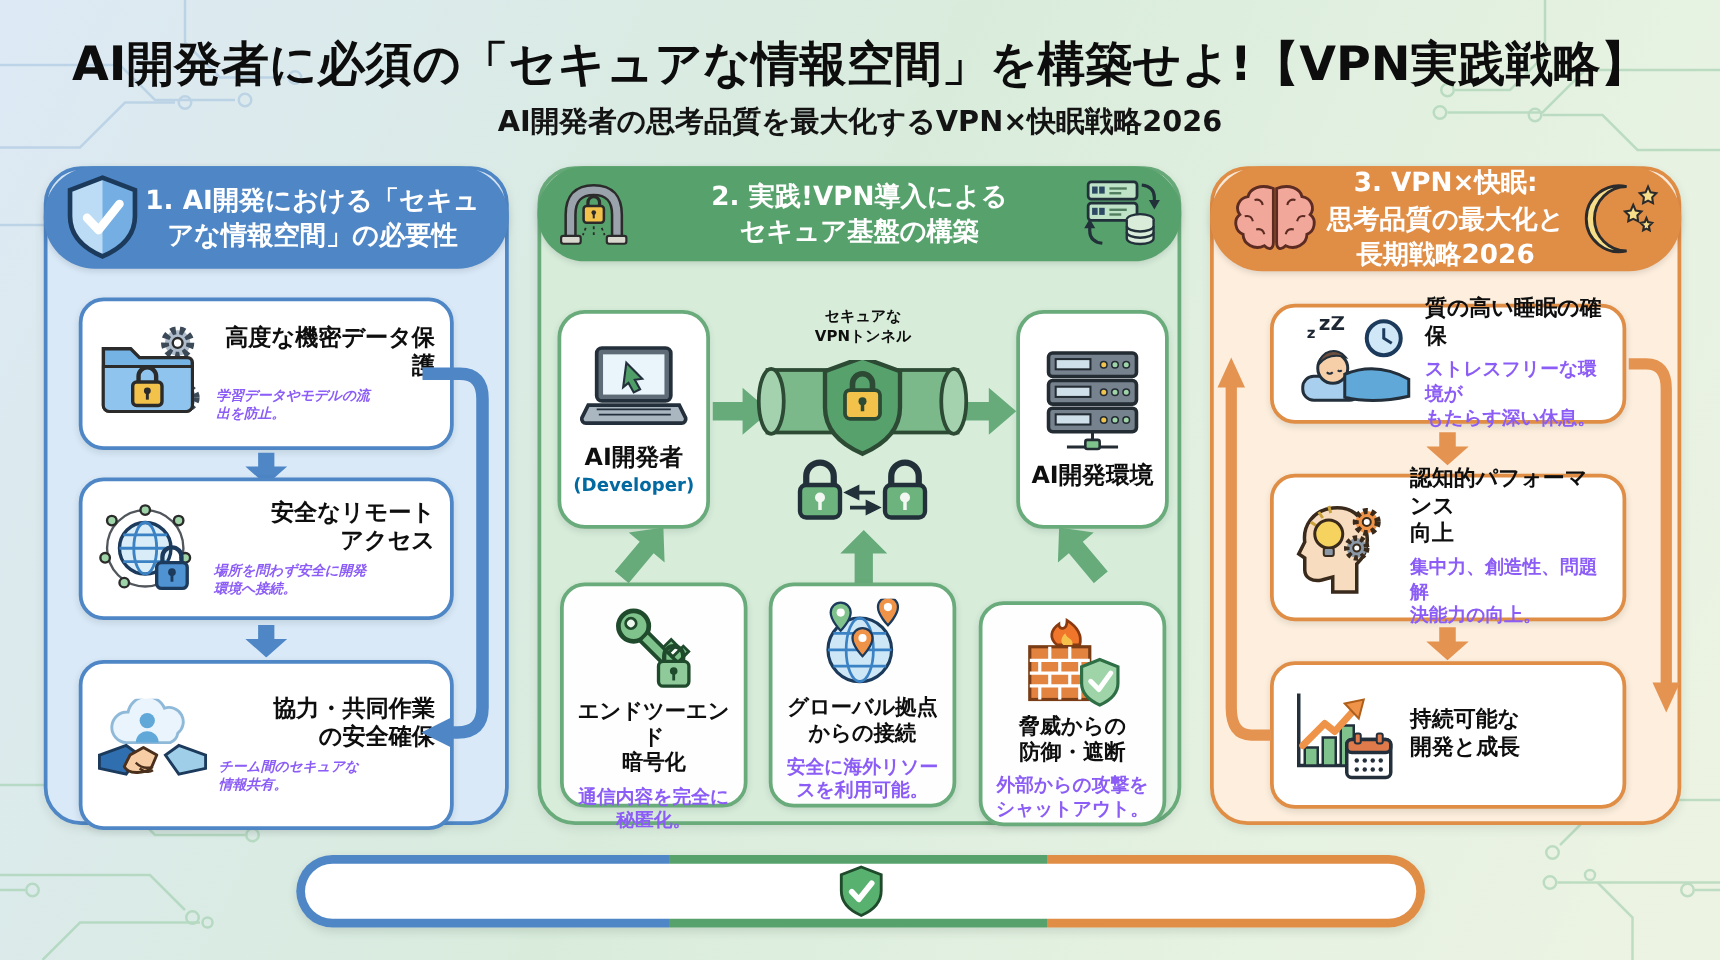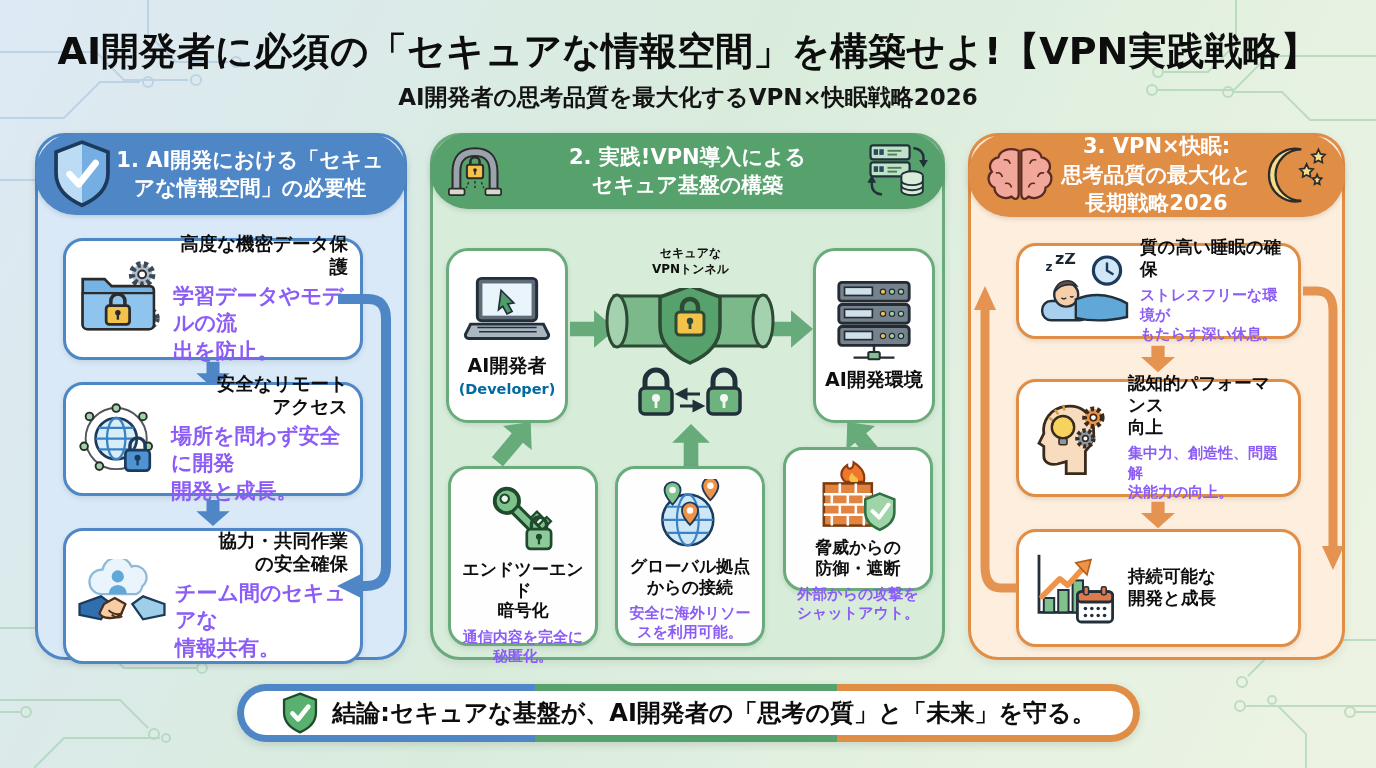--- a/index.html
+++ b/index.html
@@ -36,21 +36,21 @@
   .pill .pic.l{left:16px;} .pill .pic.r{right:16px;}
 
   .card{position:absolute;background:#fff;border:3px solid;border-radius:20px;
     display:flex;align-items:center;padding:8px 12px;gap:9px;box-shadow:0 2px 5px rgba(30,50,40,.12);}
   .col.blue .card{border-color:var(--blue);width:300px;left:25px;}
   .col.orange .card{border-color:var(--orange);width:285px;left:45px;}
   .card .txt{flex:1;min-width:0;}
   .card .t{font-weight:800;color:#0e0e0e;white-space:pre-line;}
   .card .d{font-weight:600;color:#8b5cf6;white-space:pre-line;margin-top:5px;}
   .col.blue .card .t{font-size:18.5px;line-height:1.22;text-align:right;}
-  .col.blue .card .d{font-size:21px;line-height:1.3;}
+  .col.blue .card .d{font-size:11px;line-height:1.3;font-style:italic;}
   .col.orange .card .t{font-size:17.5px;line-height:1.25;}
   .col.orange .card .d{font-size:15px;line-height:1.3;}
 
   .card.v{flex-direction:column;justify-content:flex-start;text-align:center;gap:4px;
     background:#fdfefd;border-color:#69ab7b;width:150px;padding:10px 8px;}
   .card.v .t{font-size:17px;line-height:1.22;}
   .card.v .d{font-size:15px;line-height:1.25;margin-top:3px;}
 
   .ep{position:absolute;background:#fff;border:3px solid #69ab7b;border-radius:22px;
     display:flex;flex-direction:column;align-items:center;justify-content:center;gap:6px;
@@ -176,21 +176,21 @@
           <path d="M68 62 v-6 a10 10 0 0 1 20 0 v6" fill="none" stroke="#1c3a5c" stroke-width="4.5"></path>
           <rect x="62" y="62" width="32" height="27" rx="5" fill="#4f93d2" stroke="#1c3a5c" stroke-width="3.5"></rect>
           <circle cx="78" cy="72" r="4" fill="#1c3a5c"></circle>
             <rect x="76.5" y="73" width="3" height="9" fill="#1c3a5c"></rect>
         </svg>
       </span>
       <div class="txt">
         <div class="t">安全なリモート
 アクセス</div>
         <div class="d">場所を問わず安全に開発
-開発と成長。</div>
+環境へ接続。</div>
       </div>
     </div>
 
     <svg class="arr arr-blue" style="left:158px;top:364px" width="34" height="26" viewBox="0 0 36 28">
         <polygon points="11,0 25,0 25,12 36,12 18,28 0,12 11,12"></polygon>
       </svg>
 
     <div class="card" style="top:392px;height:136px">
       <span>
         <svg width="88" height="74" viewBox="0 0 115 95">
@@ -396,21 +396,21 @@
             <circle cx="83" cy="9" r="4.5" fill="#fff"></circle>
             <circle cx="55" cy="43" r="4.5" fill="#fff"></circle>
         </svg>
       </span>
       <div class="t">グローバル拠点
 からの接続</div>
       <div class="d">安全に海外リソー
 スを利用可能。</div>
     </div>
 
-    <div class="card v" style="left:350px;top:311px;height:144px">
+    <div class="card v" style="left:350px;top:345px;height:180px">
       <span>
         <svg width="80" height="73" viewBox="0 0 110 100">
           <path d="M38 30 c-9 -7 -7 -17 2 -23 c0 7 9 7 9 -4 c11 7 17 15 14 27 Z" fill="#f0762b" stroke="#8a3a10" stroke-width="3"></path>
           <path d="M45 30 c-4 -4 -2 -9 2 -13 c2 7 9 5 8 13 Z" fill="#f6c14b"></path>
           <rect x="8" y="32" width="66" height="58" fill="#e2833f" stroke="#7a3c14" stroke-width="3.5"></rect>
           <g stroke="#fff" stroke-width="3.5" fill="none">
             <path d="M8 47 h66 M8 61 h66 M8 75 h66"></path>
             <path d="M30 32 v15 M52 32 v15 M19 47 v14 M41 47 v14 M63 47 v14 M30 61 v14 M52 61 v14 M19 75 v15 M41 75 v15 M63 75 v15"></path>
           </g>
           <path d="M85 46 105 54 V72 Q105 87 85 96 Q65 87 65 72 V54 Z" fill="#9fd4a8" stroke="#2f6f45" stroke-width="3.5"></path>
@@ -546,17 +546,16 @@
   </div>
 
   <div class="conclusion">
     <div class="inner">
       <span>
         <svg width="38" height="42" viewBox="0 0 100 110">
           <path d="M50 4 92 20 V54 Q92 88 50 106 Q8 88 8 54 V20 Z" fill="#58b16e" stroke="#1f4a2c" stroke-width="6"></path>
           <path d="M30 56 45 72 72 38" fill="none" stroke="#fff" stroke-width="12" stroke-linecap="round" stroke-linejoin="round"></path>
         </svg>
       </span>
-      <span class="txt">結論:セキュアな基盤が、AI開発者の「思考の質」と「未来」を守る。</span>
     </div>
   </div>
 
 </div>
 
 </body></html>

